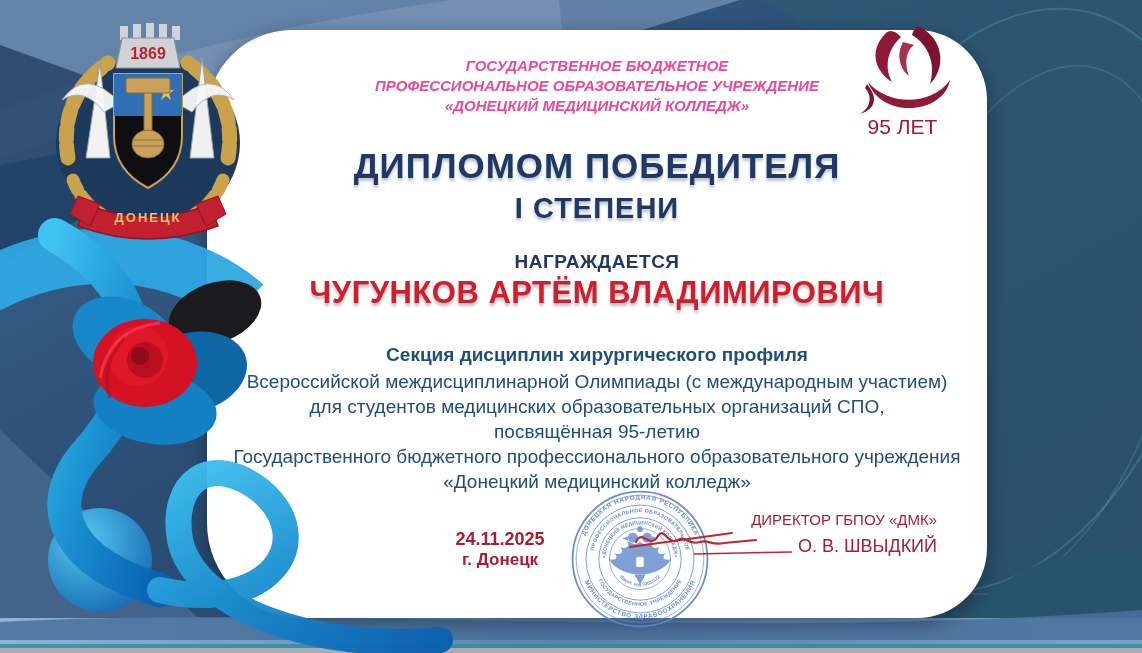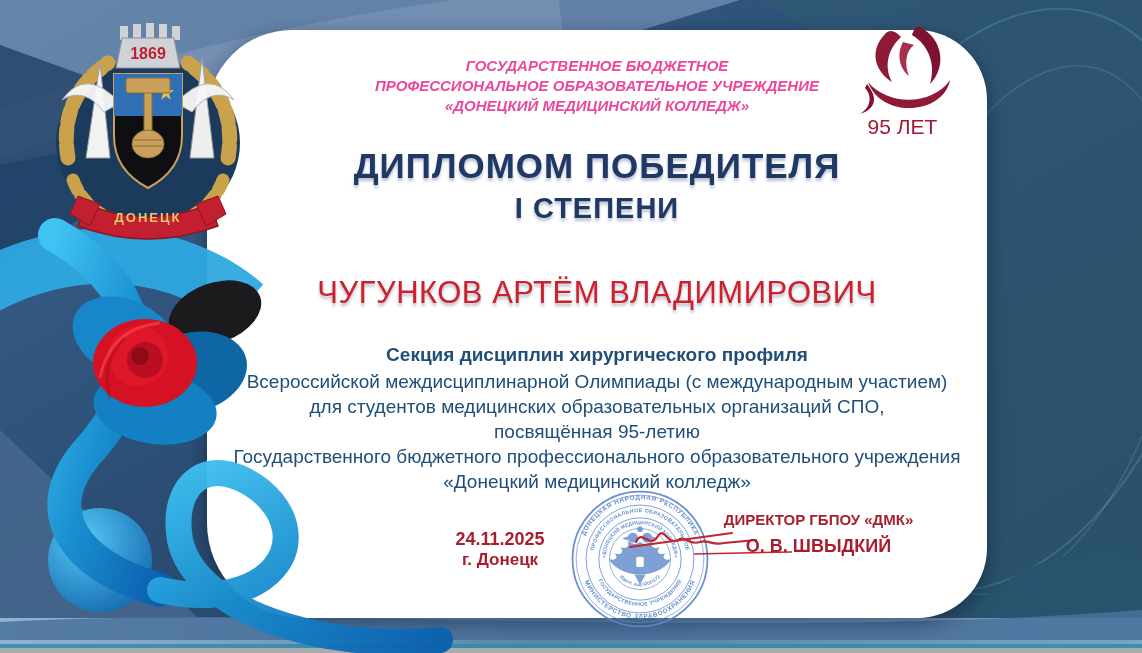--- a/index.html
+++ b/index.html
@@ -12,30 +12,30 @@
         background:#ffffff;border-radius:85px 70px 70px 95px;
         box-shadow:0 6px 20px rgba(0,10,30,.4);}
   
   .center-block{position:absolute;left:227px;width:740px;text-align:center;}
   .org{top:56px;font-size:15px;font-weight:bold;line-height:20px;color:#ec4899;font-style:italic;}
   .title1{top:146px;font-size:35px;font-weight:bold;letter-spacing:1px;color:#1f3864;
           text-shadow:0 3px 3px rgba(60,80,120,.35);}
   .title2{top:192px;font-size:29px;font-weight:bold;letter-spacing:1px;color:#1f3864;
           text-shadow:0 3px 3px rgba(60,80,120,.35);}
   .awarded{top:251px;font-size:19px;font-weight:bold;letter-spacing:.5px;color:#203864;}
-  .recipient{top:275px;font-size:31px;font-weight:normal;letter-spacing:.5px;color:#d01f2a;
+  .recipient{top:275px;font-size:31px;font-weight:bold;letter-spacing:.5px;color:#d01f2a;
              text-shadow:0 3px 3px rgba(90,110,140,.45);}
   .section{top:344px;font-size:19px;font-weight:bold;color:#1f4e79;}
   .event{top:369px;font-size:19px;line-height:25px;color:#1f4e79;}
   .date-block{position:absolute;left:415px;top:529px;width:170px;text-align:center;
               color:#a81e2e;font-weight:bold;}
   .date-line{font-size:18px;}
   .city-line{font-size:17px;}
-  .director-block{position:absolute;left:700px;top:511px;width:237px;text-align:center;
-                  color:#a81e2e;font-weight:bold;}
+  .director-block{position:absolute;left:700px;top:511px;width:237px;text-align:right;
+                  color:#a81e2e;font-weight:normal;}
   .director-title{font-size:15px;}
   .director-name{font-size:18px;margin-top:8px;}
   .anniv-label{position:absolute;left:845px;top:115px;width:115px;text-align:center;
                font-size:21px;font-weight:normal;color:#9e1b32;}
   .seal-wrap{position:absolute;left:569px;top:488px;width:142px;height:142px;opacity:.92;}
   .seal-text{fill:#5b87c9;font-family:"Liberation Sans",sans-serif;font-weight:bold;}
 </style>
 </head>
 <body>
 
@@ -143,20 +143,21 @@
 
   <div class="center-block org">
     <div>ГОСУДАРСТВЕННОЕ БЮДЖЕТНОЕ</div>
     <div>ПРОФЕССИОНАЛЬНОЕ ОБРАЗОВАТЕЛЬНОЕ УЧРЕЖДЕНИЕ</div>
     <div>«ДОНЕЦКИЙ МЕДИЦИНСКИЙ КОЛЛЕДЖ»</div>
   </div>
 
   <div class="center-block title1">ДИПЛОМОМ ПОБЕДИТЕЛЯ</div>
   <div class="center-block title2">I СТЕПЕНИ</div>
 
+  <div class="center-block awarded">НАГРАЖДАЕТСЯ</div>
   <div class="center-block recipient">ЧУГУНКОВ АРТЁМ ВЛАДИМИРОВИЧ</div>
 
   <div class="center-block section">Секция дисциплин хирургического профиля</div>
   <div class="center-block event">
     <div>Всероссийской междисциплинарной Олимпиады (с международным участием)</div>
     <div>для студентов медицинских образовательных организаций СПО,</div>
     <div>посвящённая 95-летию</div>
     <div>Государственного бюджетного профессионального образовательного учреждения</div>
     <div>«Донецкий медицинский колледж»</div>
   </div>

